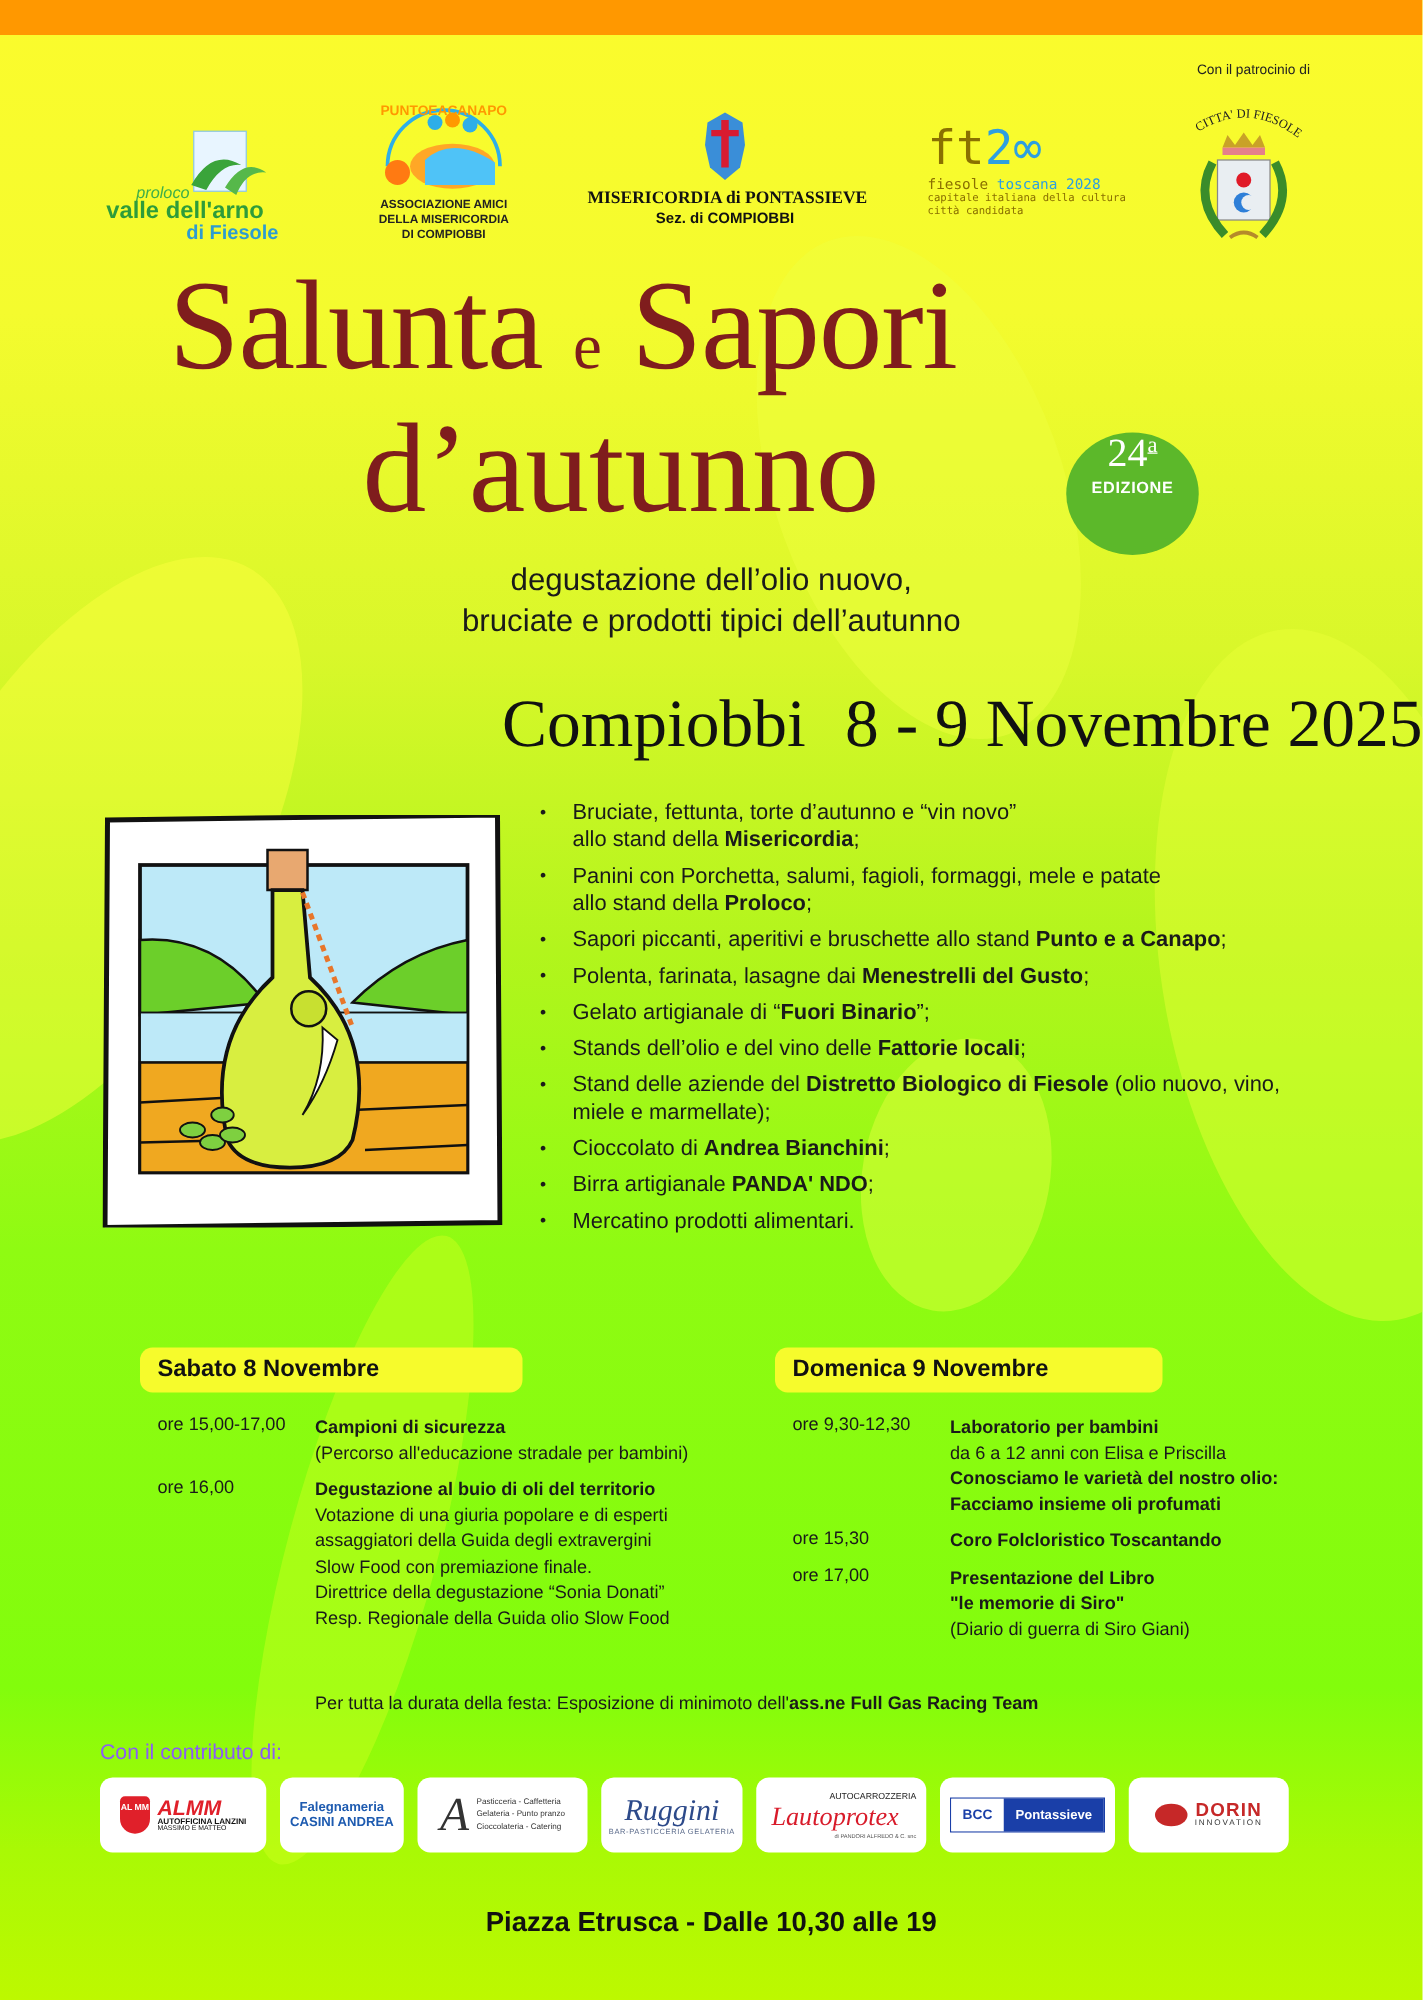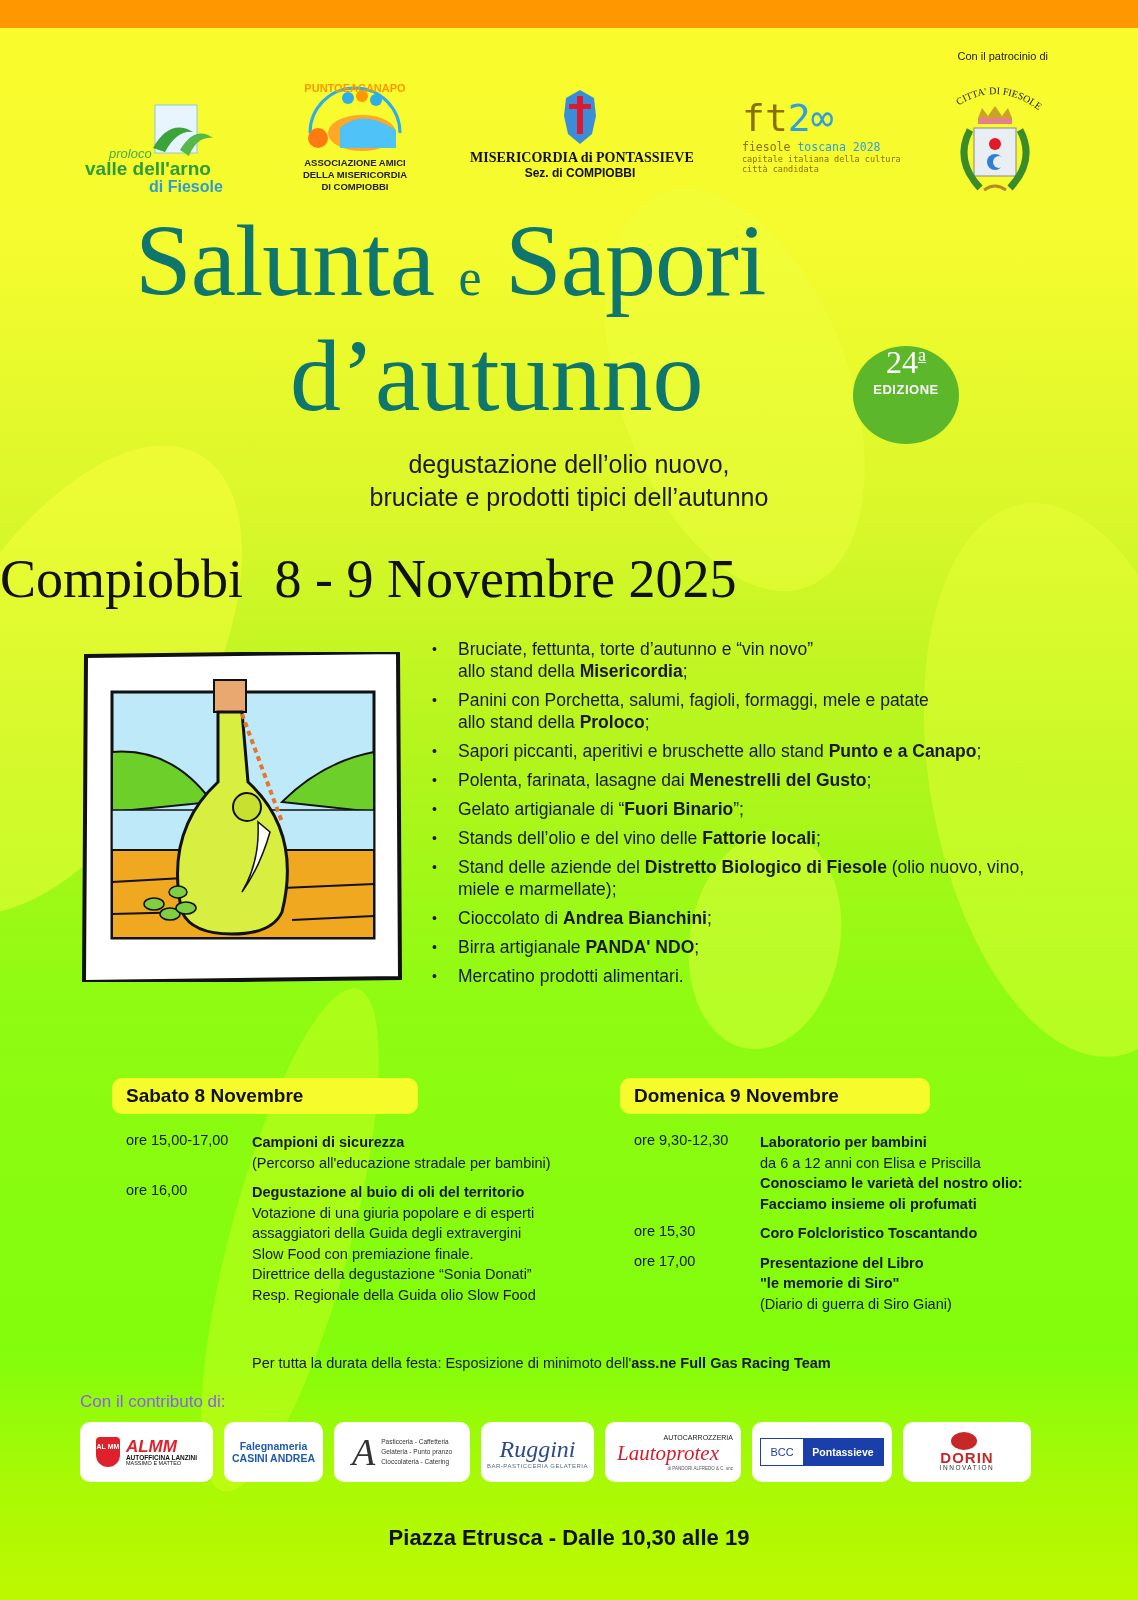--- a/index.html
+++ b/index.html
@@ -11,35 +11,35 @@
     background: linear-gradient(180deg, #fbfb2c 0px, #f4fb2e 250px, #d9f72a 520px, #b2f51c 760px, #8ffb12 1000px, #82fd0c 1350px, #a9f905 1480px, #bdf800 1600px);
   }
   .topbar { position: absolute; left: 0; top: 0; width: 1138px; height: 28px; background: #ff9800; }
   .blob { position: absolute; border-radius: 50%; opacity: .45; }
 
   
   .logo { position: absolute; }
   .patrocinio { position: absolute; right: 90px; top: 50px; font-size: 11px; color: #222; }
 
   .title1, .title2 {
-    position: absolute; font-family: "Liberation Serif", "DejaVu Serif", serif; color: #0f766e; white-space: nowrap;
+    position: absolute; font-family: "Liberation Serif", "DejaVu Serif", serif; color: #7f1d1d; white-space: nowrap;
   }
   .title1 { left: 135px; top: 210px; font-size: 102px; letter-spacing: -1px; line-height: 1; }
   .title1 .small-e { font-size: 52px; }
   .title2 { left: 290px; top: 325px; font-size: 102px; line-height: 1; }
   .badge {
     position: absolute; left: 853px; top: 346px; width: 106px; height: 98px; border-radius: 50%;
     background: #5cb82a; color: #fff; text-align: center;
   }
   .badge .num { font-family: "Liberation Serif", serif; font-size: 32px; margin-top: 0; display: block; line-height: 1; }
   .badge .num sup { font-size: 18px; text-decoration: underline; }
   .badge .ed { font-family: "Liberation Sans", sans-serif; font-size: 13px; font-weight: bold; letter-spacing: .5px; display: block; margin-top: 4px; }
 
   .subtitle { position: absolute; left: 0; width: 1138px; top: 448px; text-align: center; font-size: 25px; line-height: 33px; color: #1a1a1a; }
-  .dateline { position: absolute; left: 0; width: 1138px; top: 548px; text-align: left; font-family: "Liberation Serif", serif; font-size: 54px; color: #111; white-space: nowrap; }
+  .dateline { position: absolute; left: 0; width: 1138px; top: 548px; text-align: right; font-family: "Liberation Serif", serif; font-size: 54px; color: #111; white-space: nowrap; }
   .dateline .gap { display: inline-block; width: 18px; }
 
   
   .picture { position: absolute; left: 82px; top: 652px; width: 320px; height: 330px; }
 
   
   .menu { position: absolute; left: 430px; top: 638px; width: 640px; list-style: none; font-size: 17.5px; color: #1a1a1a; }
   .menu li { position: relative; padding-left: 28px; margin-bottom: 7px; line-height: 22px; }
   .menu li::before { content: "•"; position: absolute; left: 2px; top: 0; font-size: 14px; }
   .menu b { font-weight: bold; }
@@ -276,25 +276,25 @@
     <div style="font-family:'Liberation Serif',serif;font-style:italic;font-size:24px;color:#2d4a8a;">Ruggini</div>
     <div style="font-size:6px;color:#5a6a8a;letter-spacing:.5px;">BAR-PASTICCERIA GELATERIA</div>
   </div>
   <div class="sp" style="width:136px;flex-direction:column;align-items:flex-end;padding-right:8px;">
     <div style="font-size:7px;color:#222;">AUTOCARROZZERIA</div>
     <div style="font-family:'Liberation Serif',serif;font-style:italic;font-size:21px;color:#d81b2a;margin-right:14px;">Lautoprotex</div>
     <div style="font-size:4.5px;color:#555;">di PANDORI ALFREDO &amp; C. snc</div>
   </div>
   <div class="sp" style="width:140px;">
     <div style="display:flex;border:1px solid #1a3fa8;height:28px;width:124px;">
-      <div style="background:#fff;color:#1a3fa8;font-size:11px;font-weight:normal;width:42px;display:flex;align-items:center;justify-content:center;">BCC</div>
+      <div style="background:#fff;color:#1a3fa8;font-size:11px;font-weight:bold;width:42px;display:flex;align-items:center;justify-content:center;">BCC</div>
       <div style="background:#1a3fa8;color:#fff;font-size:10.5px;font-weight:bold;flex:1;display:flex;align-items:center;justify-content:center;">Pontassieve</div>
     </div>
   </div>
-  <div class="sp" style="width:128px;flex-direction:column;">
+  <div class="sp" style="width:128px;">
     <div style="width:26px;height:18px;border-radius:50%;background:#c62828;margin-right:6px;"></div>
     <div style="text-align:center;line-height:1;">
       <div style="font-size:15px;font-weight:bold;color:#c62828;letter-spacing:1px;">DORIN</div>
       <div style="font-size:6.5px;letter-spacing:1.5px;color:#333;">INNOVATION</div>
     </div>
   </div>
 </div>
 
 <div class="footer">Piazza Etrusca - Dalle 10,30 alle 19</div>
 

